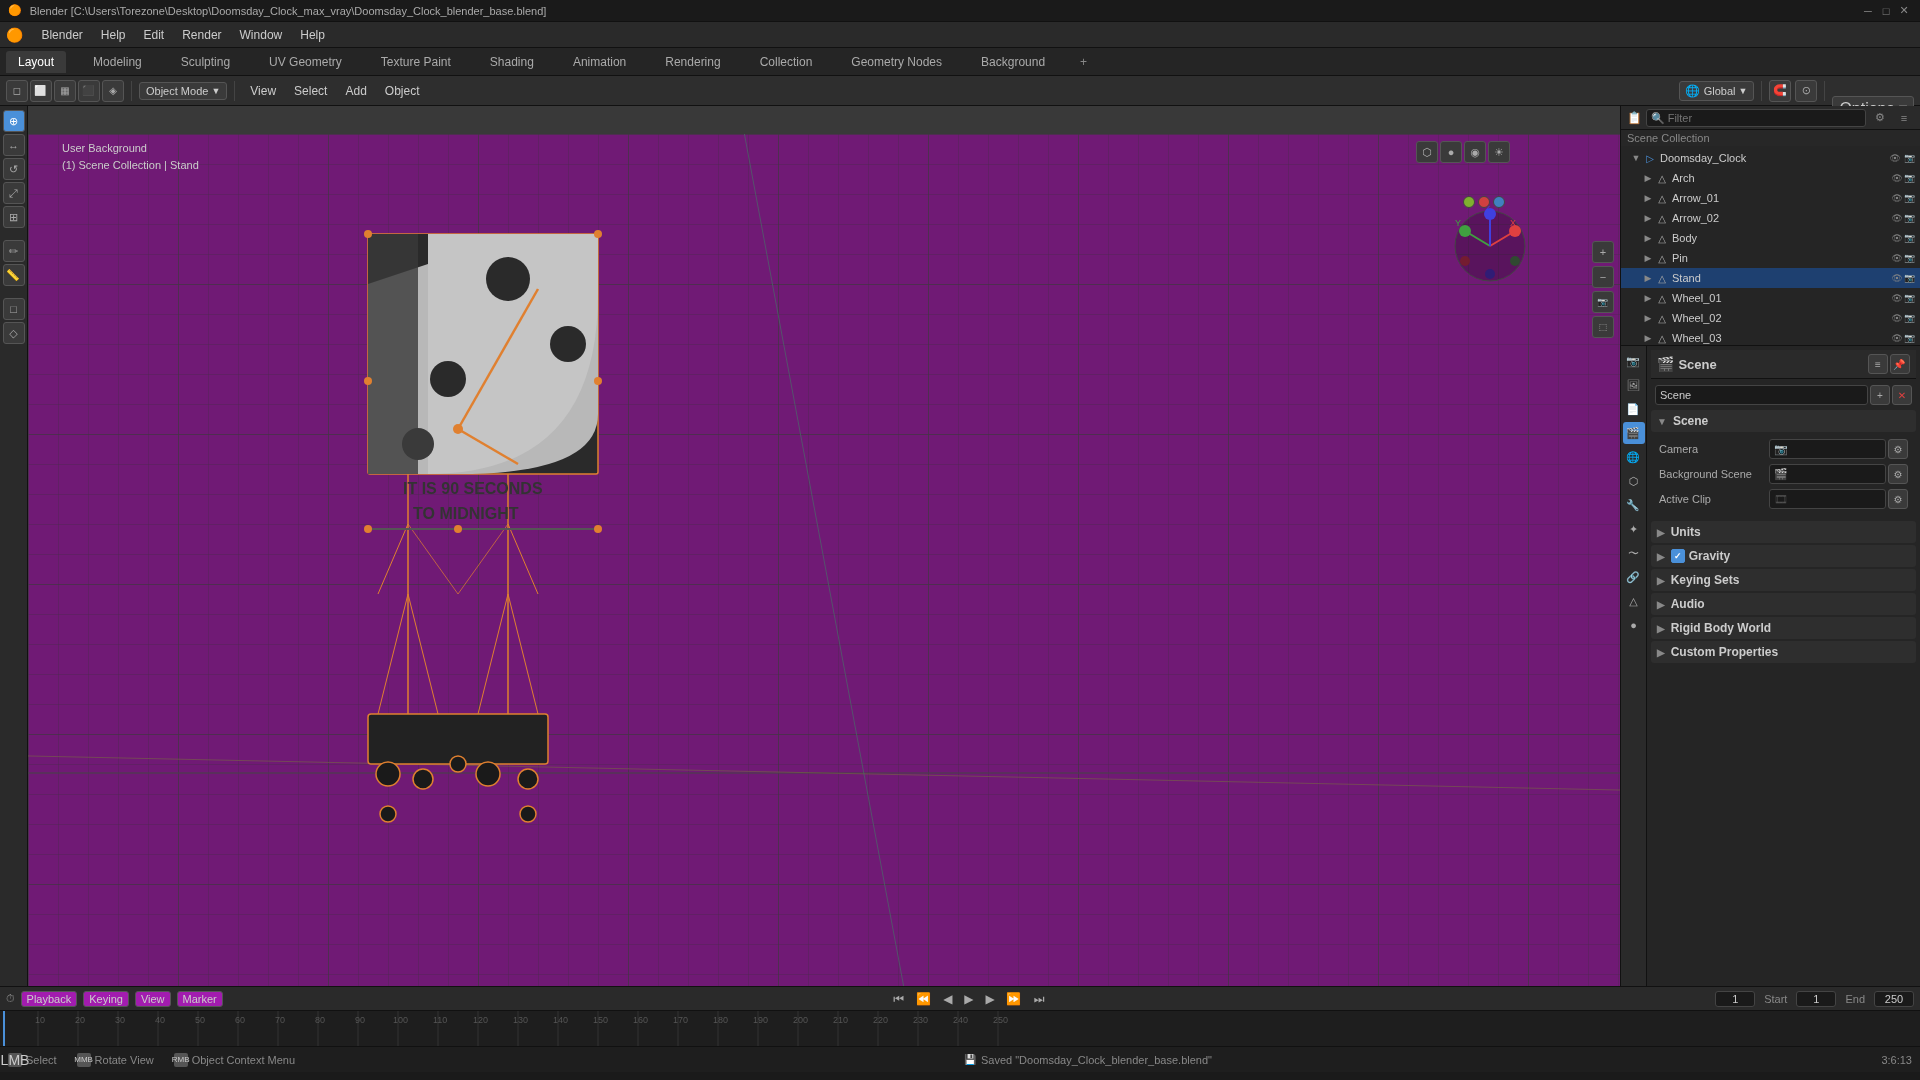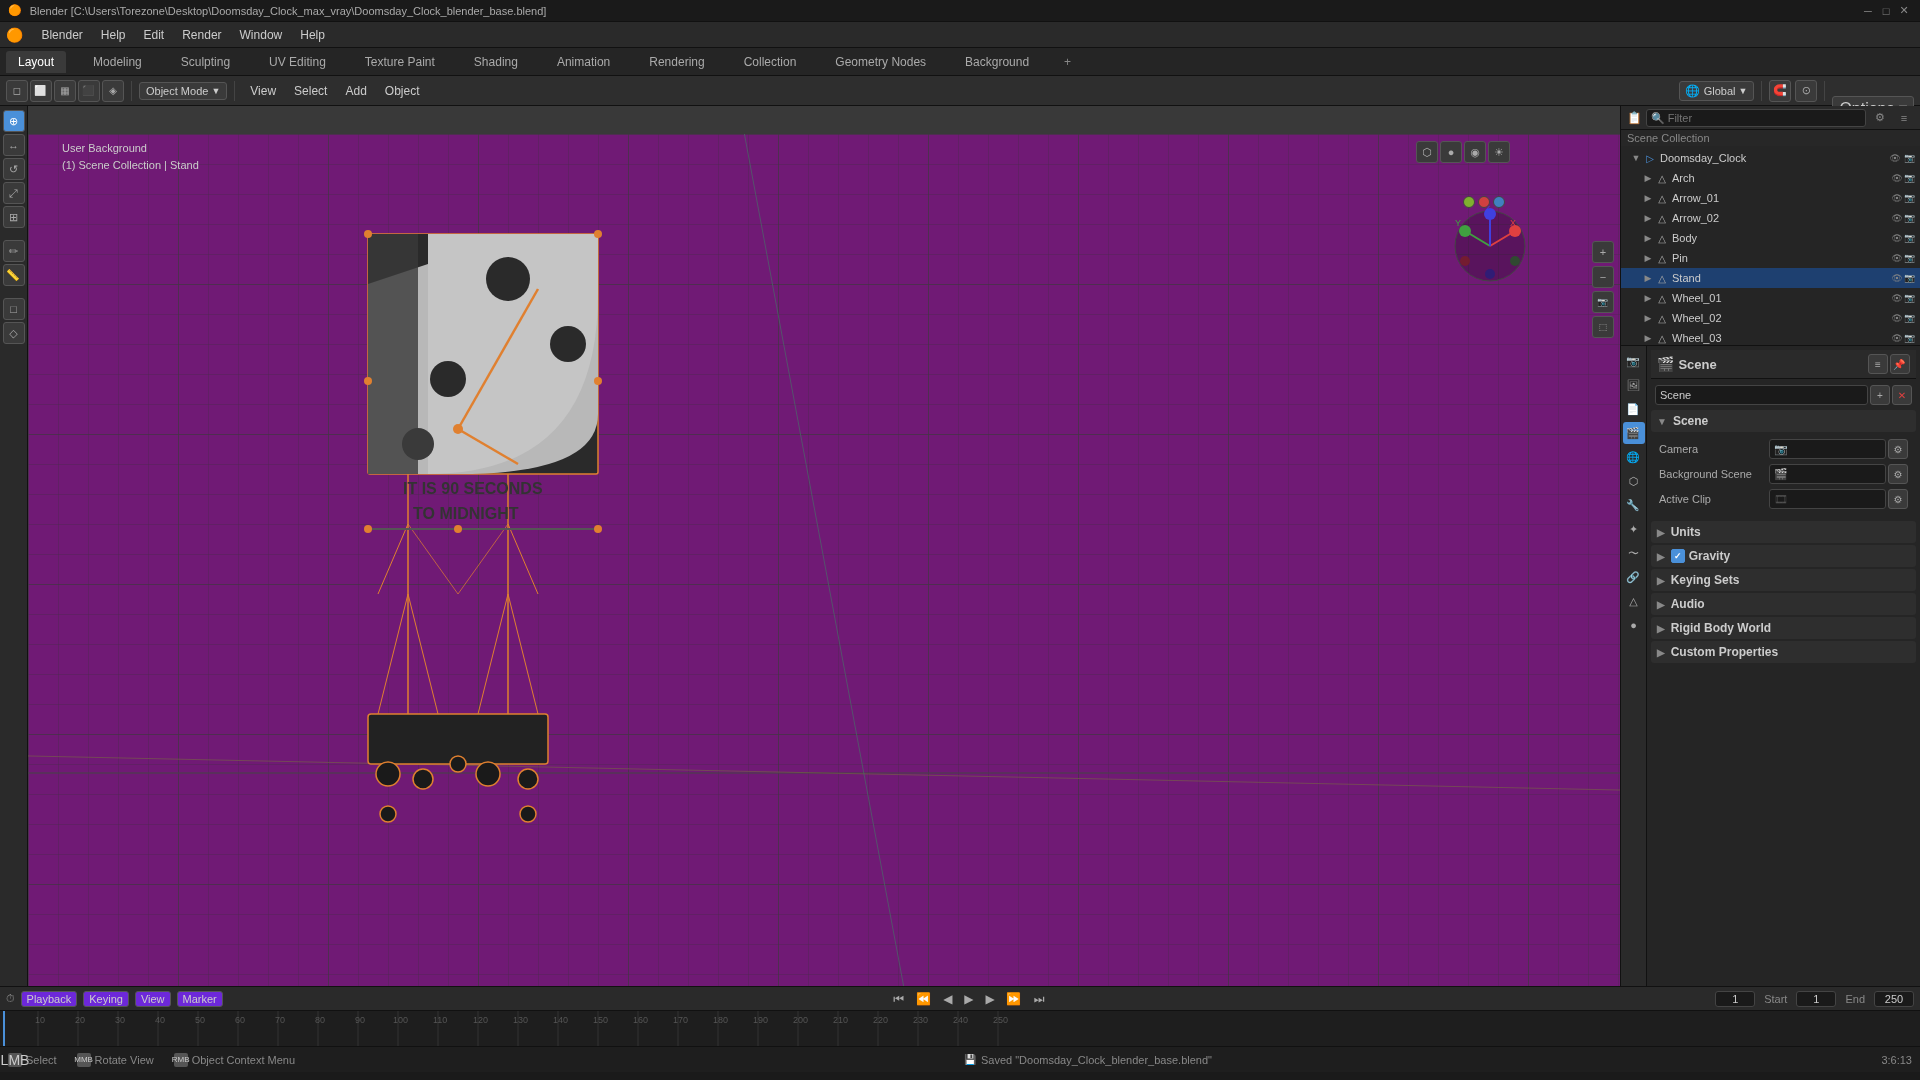--- a/index.html
+++ b/index.html
@@ -180,21 +180,21 @@
       display: flex; align-items: center; padding: 2px 6px; font-size: 11px; color: #888;
       background: #272727; 
     }
 
     
     .vp-bg { 
       background: radial-gradient(ellipse at center, #454545 0%, #2a2a2a 100%);
     }
 
     
-    .tl-btn { padding: 1px 5px; background: #6d28d9; border: 1px solid #555; border-radius: 3px; color: #ccc; font-size: 11px; cursor: pointer; }
+    .tl-btn { padding: 1px 5px; background: #a21caf; border: 1px solid #555; border-radius: 3px; color: #ccc; font-size: 11px; cursor: pointer; }
     .tl-num { width: 40px; background: #1a1a1a; border: 1px solid #444; border-radius: 3px; color: #ccc; font-size: 11px; text-align: center; padding: 1px 3px; }
   </style>
 </head>
 <body>
 
 <div style="height:22px; background:#1a1a1a; display:flex; align-items:center; padding:0 8px; border-bottom:1px solid #111; font-size:11px; color:#aaa;">
   <span style="color:#e08030; font-weight:bold; margin-right:8px;">🟠</span>
   <span style="flex:1; font-size:11px; color:#aaa;">Blender [C:\Users\Torezone\Desktop\Doomsday_Clock_max_vray\Doomsday_Clock_blender_base.blend]</span>
   <span style="width:16px; height:16px; display:flex; align-items:center; justify-content:center; cursor:pointer; color:#888;">─</span>
   <span style="width:16px; height:16px; display:flex; align-items:center; justify-content:center; cursor:pointer; color:#888; margin:0 2px;">□</span>
@@ -208,21 +208,21 @@
   <span class="menu-item">Edit</span>
   <span class="menu-item">Render</span>
   <span class="menu-item">Window</span>
   <span class="menu-item">Help</span>
 </div>
 
 <div id="workspace-tabs">
   <span class="ws-tab active">Layout</span>
   <span class="ws-tab">Modeling</span>
   <span class="ws-tab">Sculpting</span>
-  <span class="ws-tab">UV Editing</span>
+  <span class="ws-tab">UV Geometry</span>
   <span class="ws-tab">Texture Paint</span>
   <span class="ws-tab">Shading</span>
   <span class="ws-tab">Animation</span>
   <span class="ws-tab">Rendering</span>
   <span class="ws-tab">Collection</span>
   <span class="ws-tab">Geometry Nodes</span>
   <span class="ws-tab">Background</span>
   <span class="ws-add">+</span>
 </div>
 

